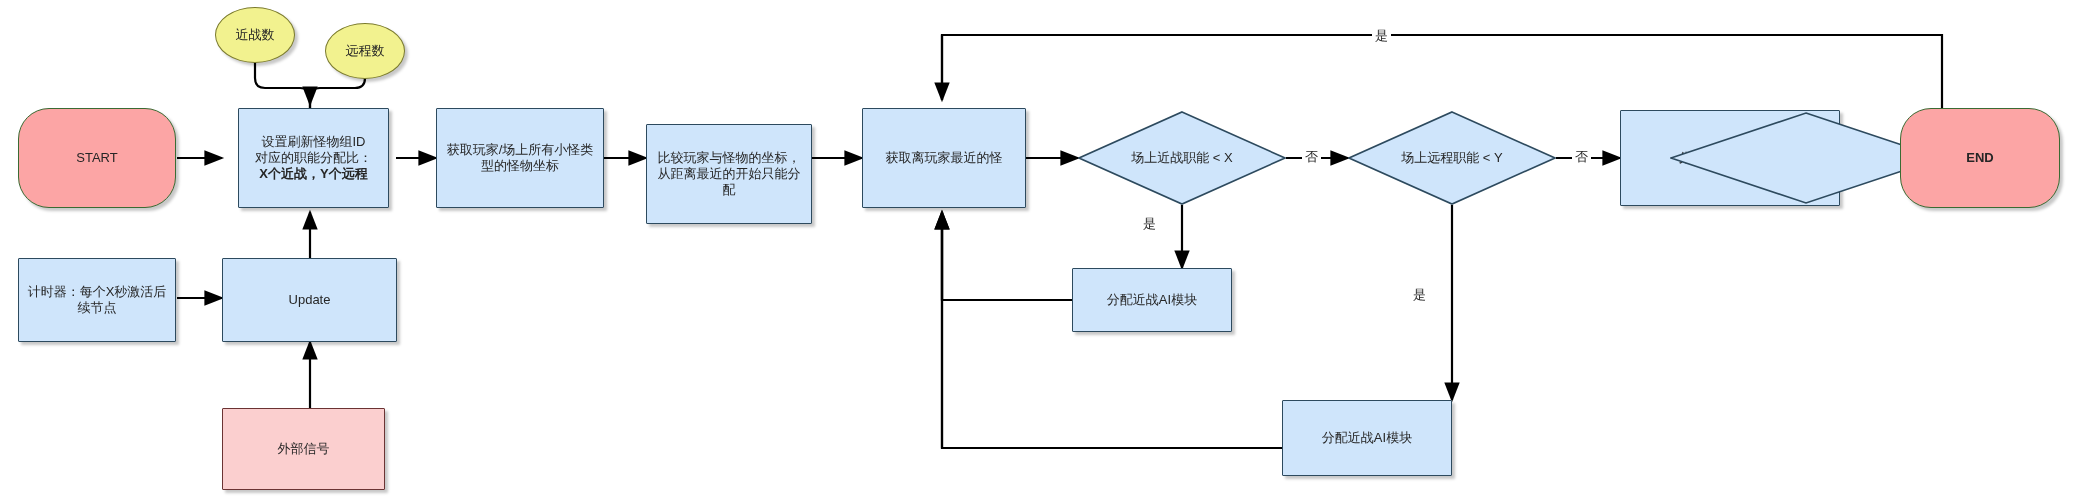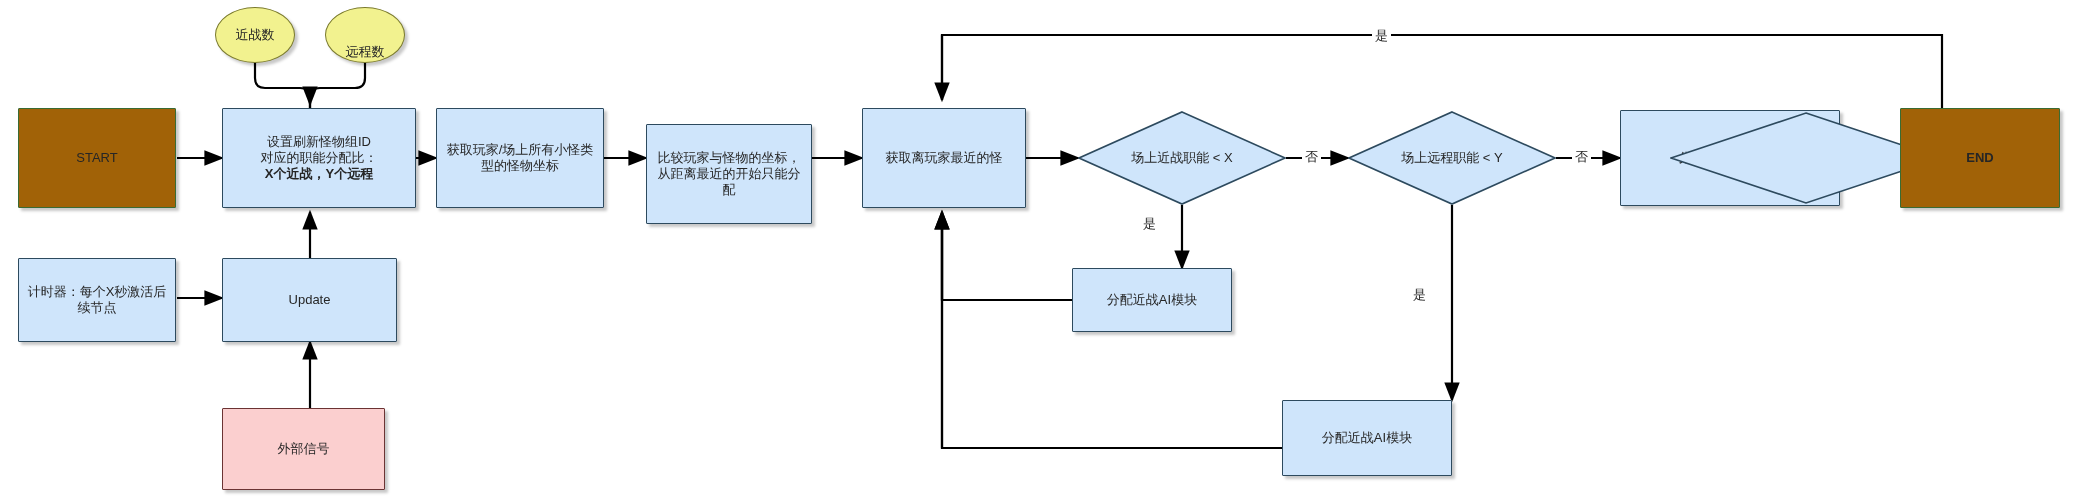--- a/index.html
+++ b/index.html
@@ -5,21 +5,21 @@
   html,body{margin:0;padding:0;background:#ffffff;}
   body{width:2078px;height:499px;position:relative;overflow:hidden;
        font-family:"Liberation Sans","DejaVu Sans",sans-serif;}
   #canvas{position:absolute;left:0;top:0;width:2078px;height:499px;padding-left:31px;}
   .node{position:absolute;box-sizing:border-box;display:flex;align-items:center;
         justify-content:center;text-align:center;color:#262626;line-height:1.25;
         font-size:13px;z-index:3;}
   .rect{border:1.4px solid #2d4a5e;border-radius:1px;
         box-shadow:3px 3px 3px rgba(0,0,0,0.22);}
   .proc{background:#cfe5fb;}
-  .term{background:#a16207;border-color:#3a6b33;}
+  .term{background:#fca5a5;border-color:#3a6b33;border-radius:31px;}
   .ext{background:#fbcfcf;border-color:#6b3333;}
   .circ{background:#f2f28f;border:1.4px solid #7a7a2e;border-radius:50%;
         box-shadow:3px 3px 3px rgba(0,0,0,0.22);}
   .diamond{background:transparent;border:none;box-shadow:none;}
   .diamond .dshape{position:absolute;left:0;top:0;width:100%;height:100%;z-index:-1;}
   .dlabel{position:relative;z-index:4;padding:0 6px;}
   .elabel{position:absolute;font-size:13px;color:#262626;z-index:5;
           background:#ffffff;padding:0 3px;}
   .txt{padding:2px 6px;white-space:pre-line;}
   .bold{font-weight:bold;}
@@ -79,29 +79,29 @@
       <path d="M942,448 L942,212"></path>
 
       <path d="M1942,112 L1942,35 L942,35 L942,100" marker-end="none"></path>
       <path d="M942,35 L942,100"></path>
     </g>
   </svg>
 
   <div class="node circ" style="left:215px;top:7px;width:80px;height:56px;">
     <span class="txt">近战数</span>
   </div>
-  <div class="node circ" style="left:325px;top:7px;width:80px;height:56px;align-items:flex-end;">
+  <div class="node circ" style="left:325px;top:23px;width:80px;height:56px;">
     <span class="txt">远程数</span>
   </div>
 
   <div class="node rect term" style="left:18px;top:108px;width:158px;height:100px;">
     <span class="txt">START</span>
   </div>
 
-  <div class="node rect proc" style="left:222px;top:108px;width:194px;height:100px;flex-direction:column;">
+  <div class="node rect proc" style="left:238px;top:108px;width:151px;height:100px;flex-direction:column;">
     <span class="txt" style="padding:0;">设置刷新怪物组ID</span>
     <span class="txt" style="padding:0;">对应的职能分配比：</span>
     <span class="txt bold" style="padding:0;">X个近战，Y个远程</span>
   </div>
 
   <div class="node rect proc" style="left:18px;top:258px;width:158px;height:84px;justify-content:center;">
     <span class="txt">计时器：每个X秒激活后续节点</span>
   </div>
 
   <div class="node rect proc" style="left:222px;top:258px;width:175px;height:84px;text-align:center;">

